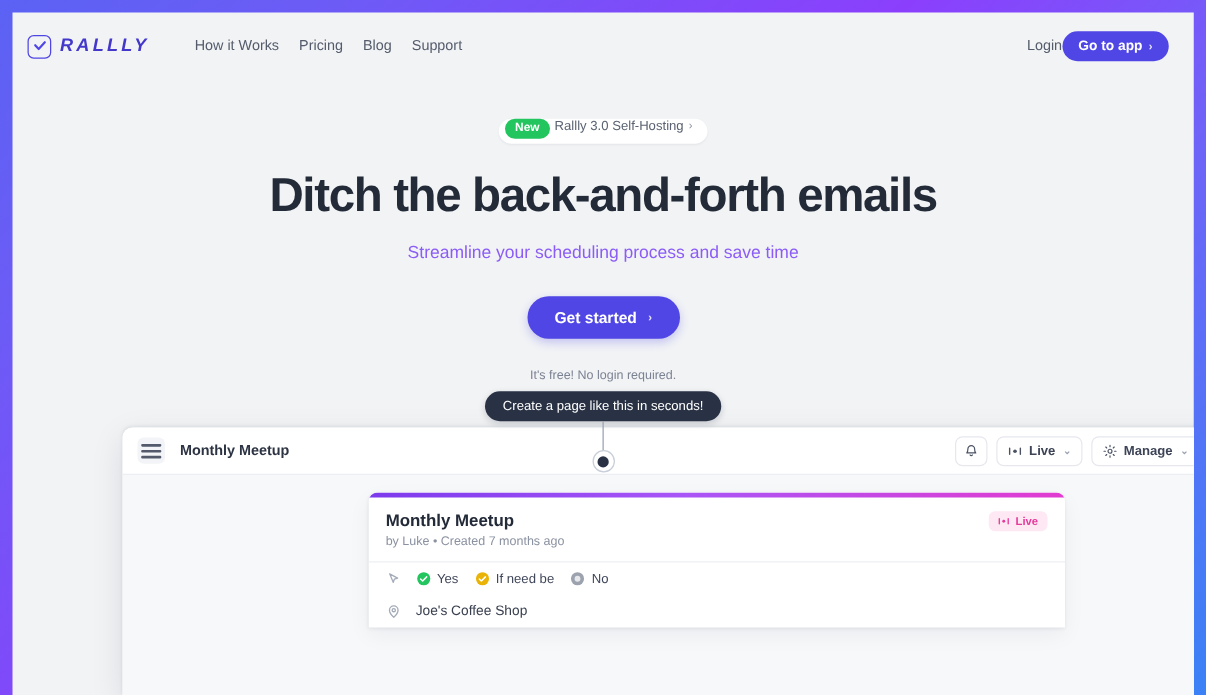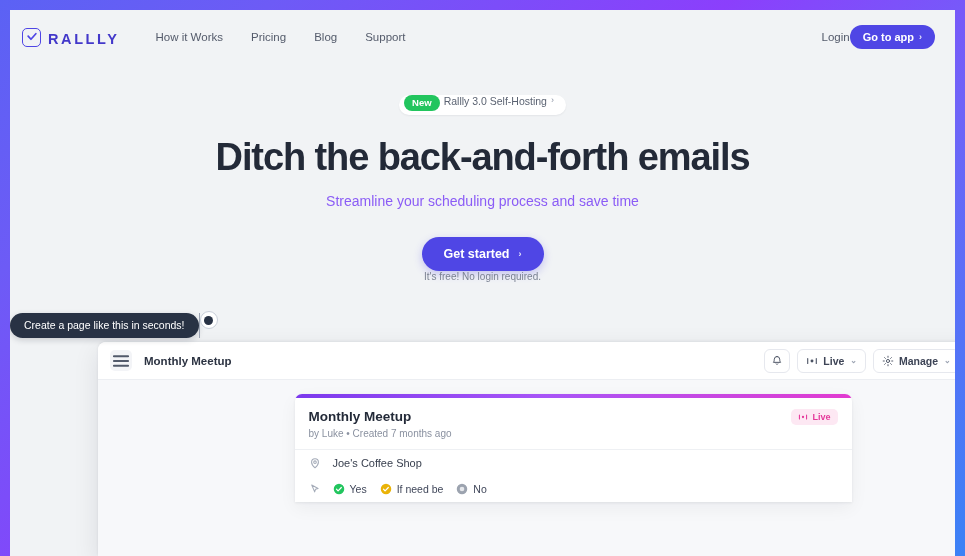--- a/index.html
+++ b/index.html
@@ -15,31 +15,31 @@
   #page {
     position: relative; width: 945px; height: 546px;
     background: #f1f3f5; overflow: hidden;
   }
 
   
   #nav {
     height: 54px; display: flex; align-items: center;
     padding: 0 20px 0 12px; position: relative;
   }
-  .brand { display: flex; align-items: flex-end; gap: 7px; margin-right: 36px; }
+  .brand { display: flex; align-items: center; gap: 7px; margin-right: 36px; font-style: italic; }
   .brand-mark {
     width: 19px; height: 19px; border: 1.7px solid #4f46e5; border-radius: 5px;
     display: flex; align-items: center; justify-content: center;
     position: relative;
   }
   .brand-mark svg { width: 12px; height: 12px; display: block; }
   .brand-text {
     font-size: 14.5px; font-weight: 700; letter-spacing: 2.6px; color: #4338ca;
   }
-  .nav-links { display: flex; align-items: center; gap: 28px; }
+  .nav-links { display: flex; align-items: center; gap: 16px; }
   .nav-link {
     font-size: 11.5px; color: #545b6b; text-decoration: none; cursor: pointer;
     white-space: nowrap;
   }
   .nav-right {
     margin-left: auto; display: flex; align-items: center; 
   }
   .login-link { font-size: 11.5px; color: #545b6b; cursor: pointer; }
   .btn-goto {
     background: #4f46e5; color: #fff; font-size: 11px; font-weight: 700;
@@ -68,26 +68,26 @@
   .sub {
     font-size: 14px; color: #8b5cf6; margin-top: 15px; font-weight: 400;
   }
   .btn-start {
     margin: 28px auto 0; background: #4f46e5; color: #fff;
     font-size: 12.5px; font-weight: 700; border-radius: 999px;
     padding: 10px 22px; display: inline-flex; align-items: center; gap: 9px;
     cursor: pointer; border: none;
     box-shadow: 0 3px 8px rgba(79,70,229,.28);
   }
-  .freetext { font-size: 10px; color: #7b8292; margin-top: 0; }
+  .freetext { font-size: 10px; color: #7b8292; margin-top: 24px; }
 
   
   #tip-wrap {
     position: absolute; left: 0; right: 0; top: 303px;
-    display: flex; flex-direction: row; z-index: 6;
+    display: flex; flex-direction: column; align-items: center; z-index: 6;
   }
   .tooltip {
     background: #283244; color: #fff; font-size: 10.5px;
     border-radius: 999px; padding: 6px 14px; white-space: nowrap;
     box-shadow: 0 2px 6px rgba(16,24,40,.18);
   }
   .tip-line { width: 1.4px; height: 25px; background: #9aa2b1; }
   .tip-dot {
     width: 18px; height: 18px; border-radius: 50%;
     background: #ffffff; border: 1.6px solid #c9cfd9;
@@ -282,30 +282,20 @@
               <span>
                 <svg width="10" height="8" viewBox="0 0 14 10" fill="none" stroke="#e5399b" stroke-width="1.5" stroke-linecap="round">
                   <path d="M2 2.2v5.6M12 2.2v5.6"></path>
                   <circle cx="7" cy="5" r="1.6" fill="#e5399b" stroke="none"></circle>
                 </svg>
               </span>
               <span>Live</span>
             </div>
           </div>
 
-
-          <div class="row">
-            <span class="ic">
-              <svg width="12" height="12" viewBox="0 0 14 14" fill="none" stroke="#a4abb8" stroke-width="1.25" stroke-linecap="round" stroke-linejoin="round">
-                <path d="M7 12.6s4-3.6 4-6.6a4 4 0 1 0-8 0c0 3 4 6.6 4 6.6z"></path>
-                <circle cx="7" cy="6" r="1.5"></circle>
-              </svg>
-            </span>
-            <span>Joe's Coffee Shop</span>
-          </div>
 
           <div class="row">
             <span class="ic">
               <svg width="12" height="12" viewBox="0 0 14 14" fill="none" stroke="#a4abb8" stroke-width="1.2" stroke-linejoin="round">
                 <path d="M3.2 2.4l7.4 4-3 .9-1 3.1z"></path>
               </svg>
             </span>
             <span class="legend">
               <span class="lg">
                 <span class="dot-ic">
@@ -329,18 +319,28 @@
                 <span class="dot-ic">
                   <svg width="12" height="12" viewBox="0 0 16 16">
                     <circle cx="8" cy="8" r="7" fill="#9ca3af"></circle>
                     <circle cx="8" cy="8" r="3.1" fill="#e6e8ec"></circle>
                   </svg>
                 </span>
                 <span>No</span>
               </span>
             </span>
           </div>
+
+          <div class="row">
+            <span class="ic">
+              <svg width="12" height="12" viewBox="0 0 14 14" fill="none" stroke="#a4abb8" stroke-width="1.25" stroke-linecap="round" stroke-linejoin="round">
+                <path d="M7 12.6s4-3.6 4-6.6a4 4 0 1 0-8 0c0 3 4 6.6 4 6.6z"></path>
+                <circle cx="7" cy="6" r="1.5"></circle>
+              </svg>
+            </span>
+            <span>Joe's Coffee Shop</span>
+          </div>
         </div>
       </div>
     </div>
 
   </div>
 </div>
 
 </body></html>

